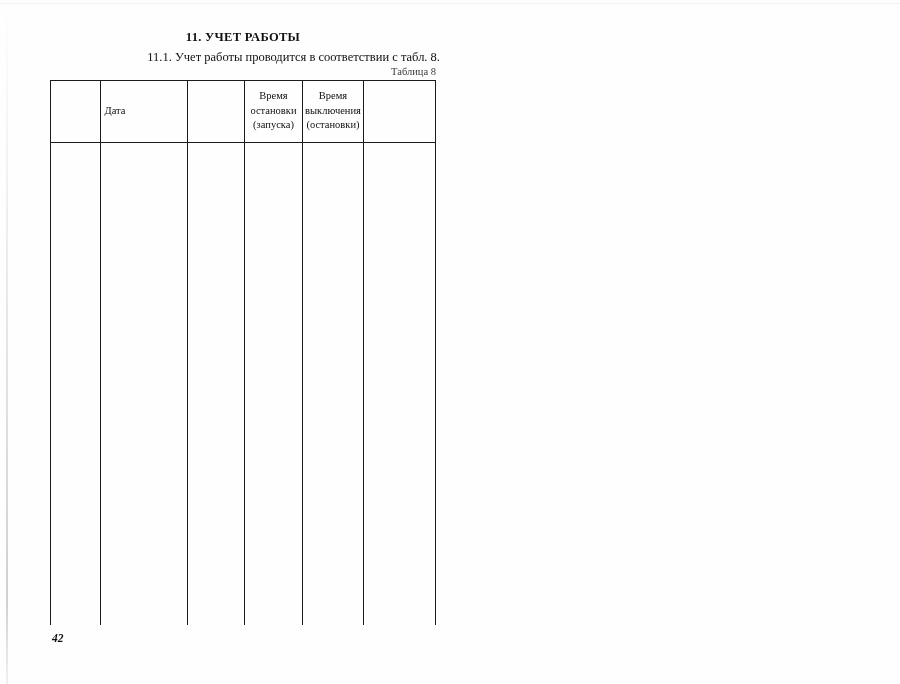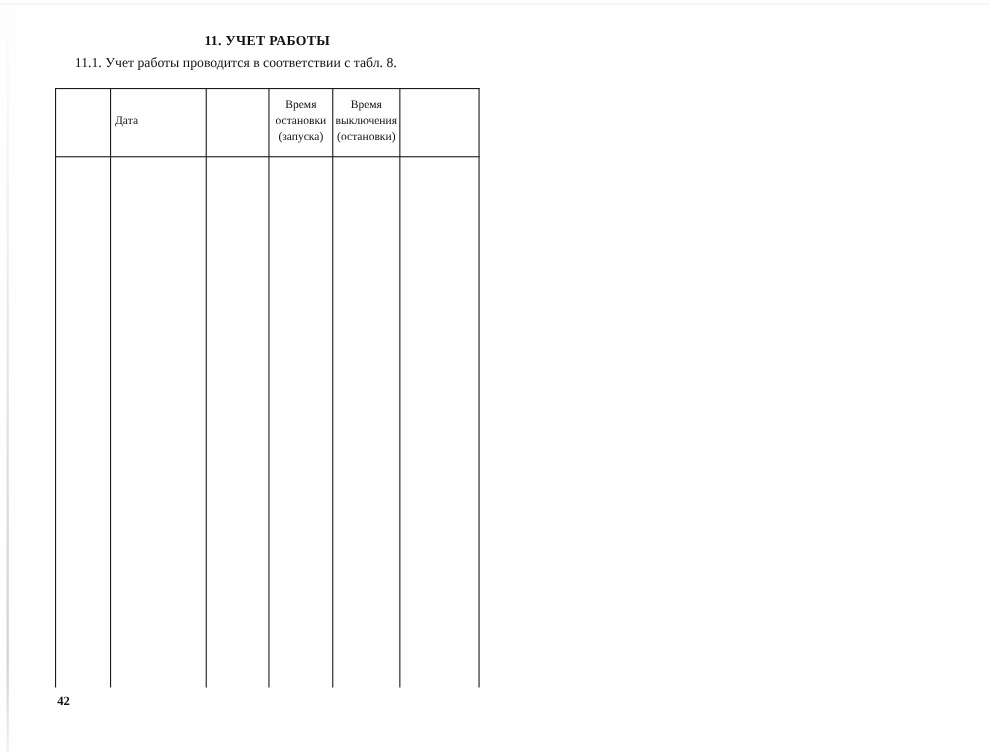--- a/index.html
+++ b/index.html
@@ -47,21 +47,21 @@
     font-size: 12.5px;
     font-weight: bold;
     letter-spacing: 0.3px;
   }
   .intro-line {
     position: absolute;
     left: 50px;
     top: 50px;
     width: 390px;
     font-size: 12.5px;
-    text-align: left;
+    text-align: right;
     text-indent: 18px;
     line-height: 1.2;
   }
   .table-caption {
     position: absolute;
     left: 50px;
     top: 66px;
     width: 386px;
     text-align: right;
     font-size: 10.5px;
@@ -108,34 +108,36 @@
     box-sizing: border-box;
   }
   .head-cell span { display: block; }
 
   .page-number {
     position: absolute;
     left: 52px;
     top: 632px;
     font-size: 11.5px;
     font-weight: bold;
+    font-style: italic;
   }
 </style>
 </head>
 <body>
 
 <div class="page">
 
   <div class="scan-edge-left"></div>
   <div class="scan-edge-top"></div>
 
   <div class="section-title">11. УЧЕТ РАБОТЫ</div>
 
   <div class="intro-line">11.1. Учет работы проводится в соответствии с табл. 8.</div>
 
+  <div class="table-caption">Таблица 8</div>
 
   <div class="tbl">
 
     <div class="rule top"></div>
     <div class="rule under-head"></div>
 
     <div class="vline" style="left:0px;"></div>
     <div class="vline" style="left:50px;"></div>
     <div class="vline" style="left:137px;"></div>
     <div class="vline" style="left:194px;"></div>

